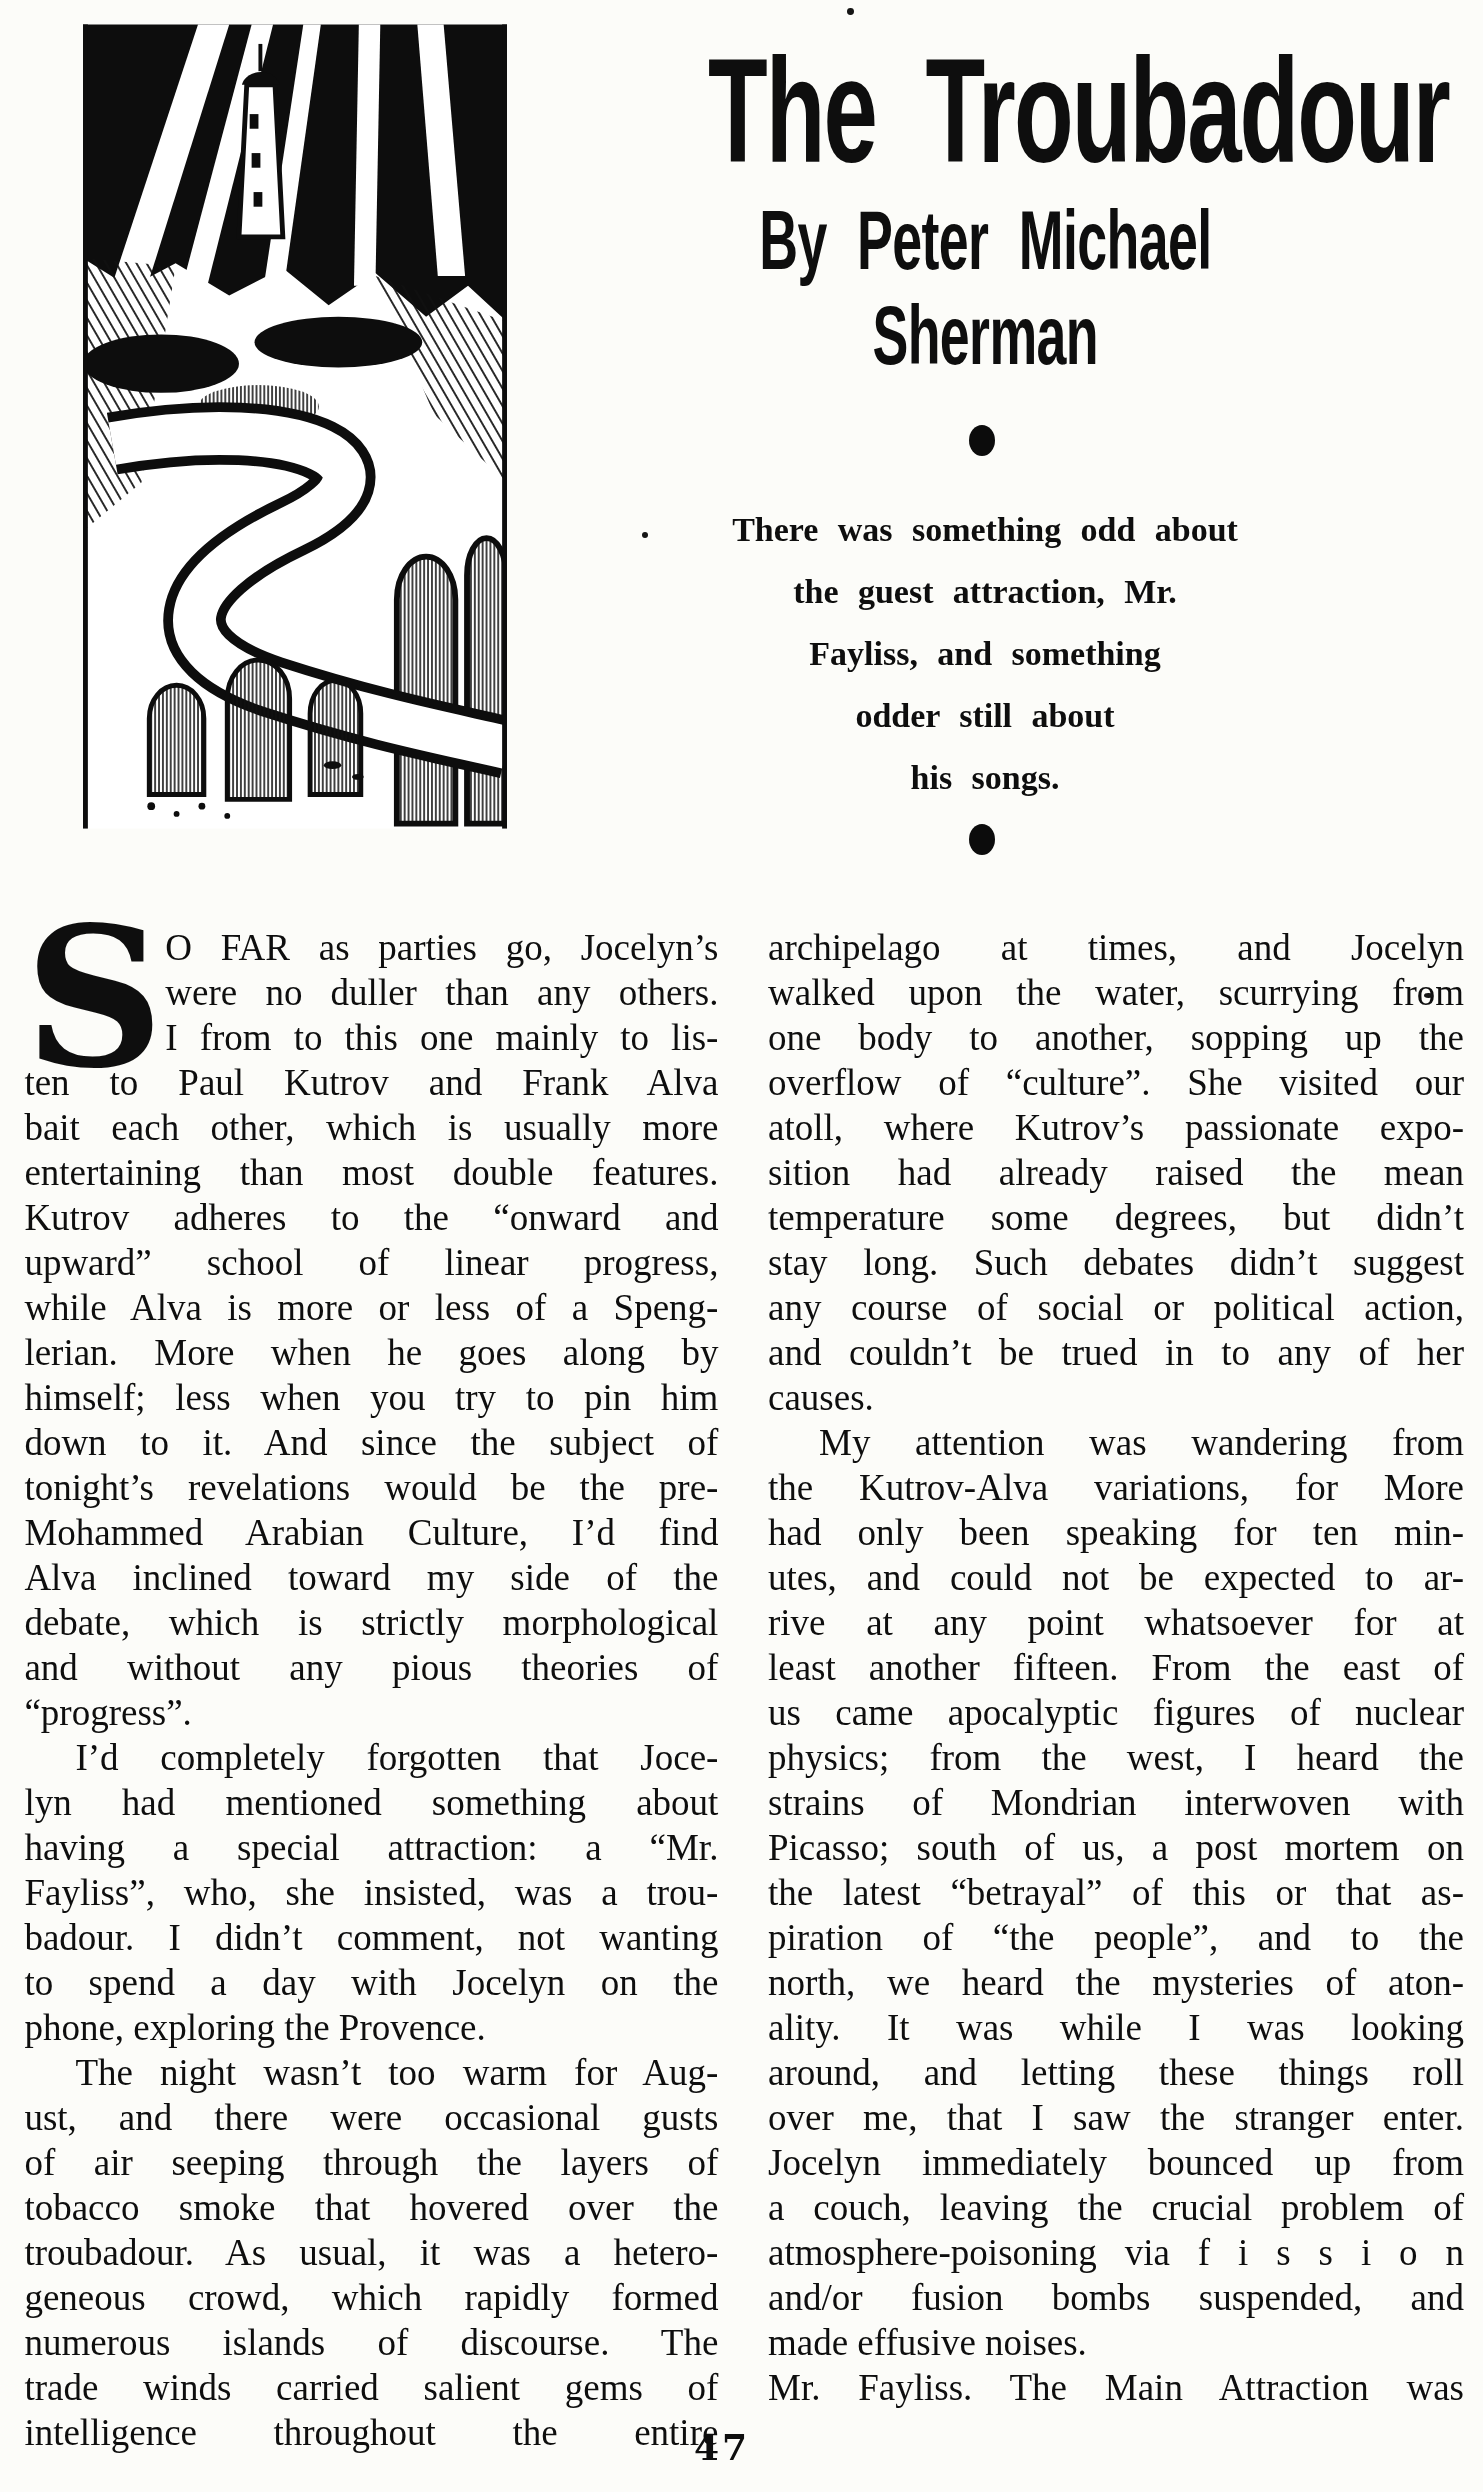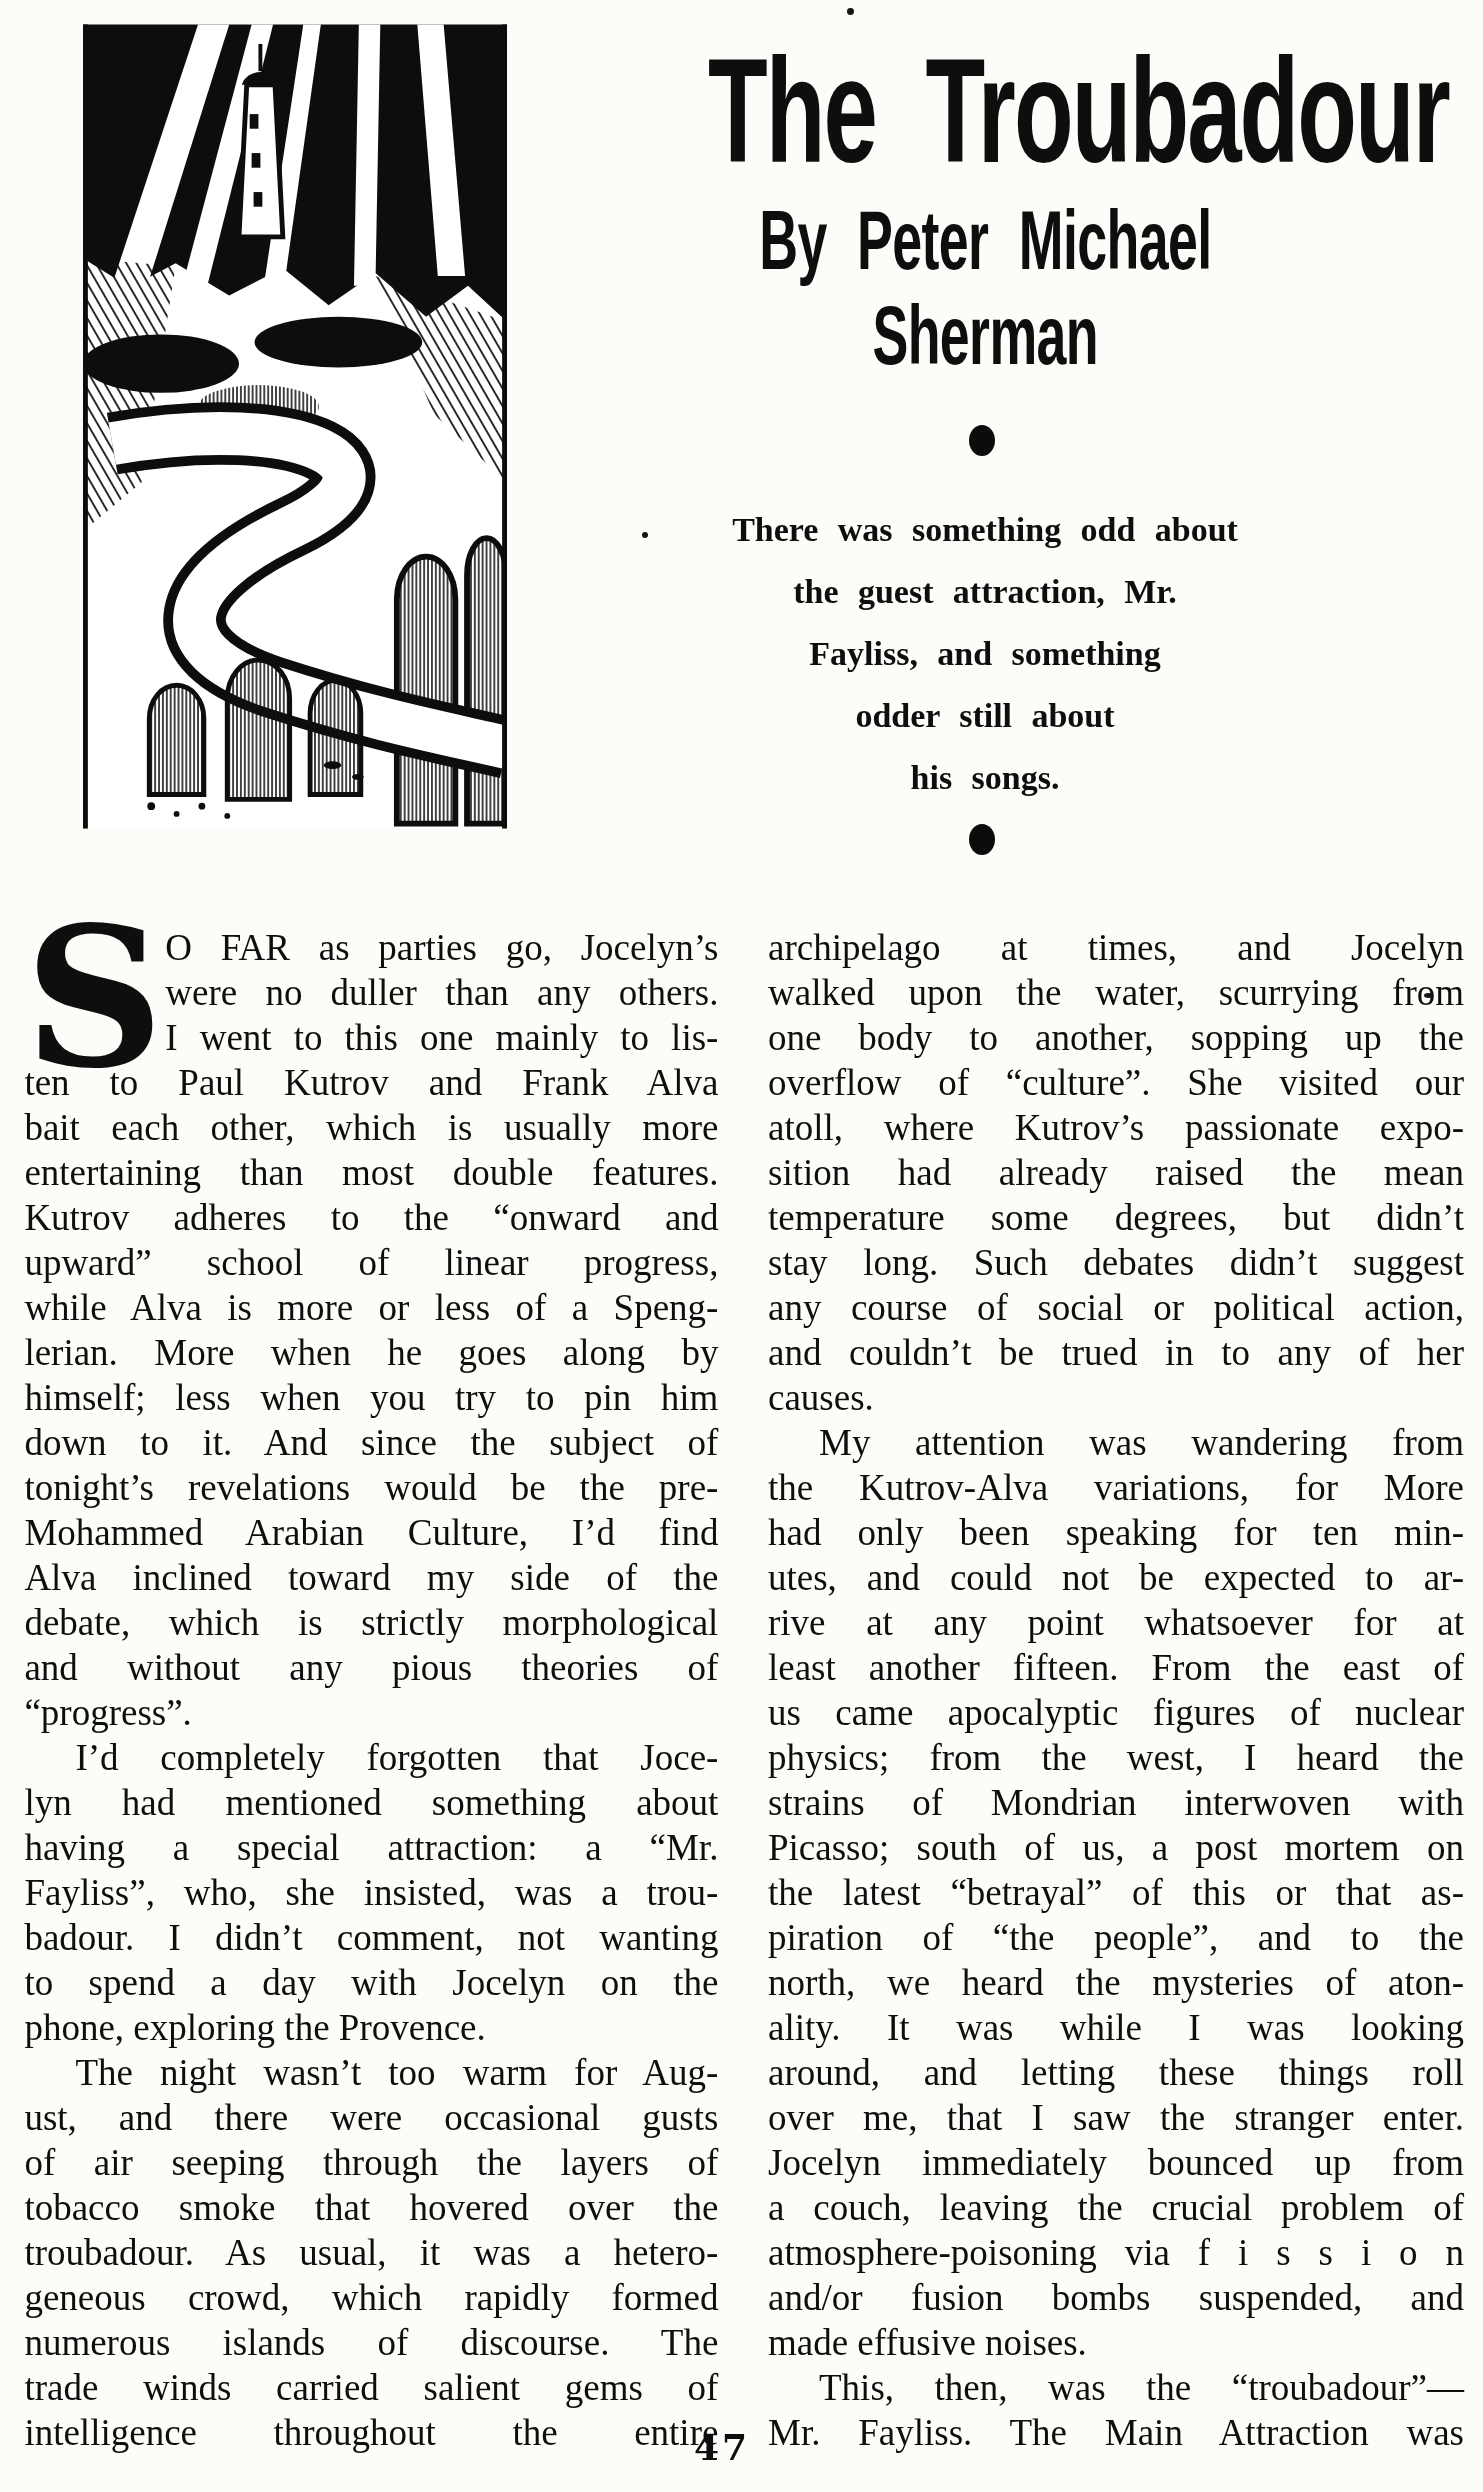--- a/index.html
+++ b/index.html
@@ -153,21 +153,21 @@
       </div>
     <div class="bullet b2"></div>
   </div>
 
   <div class="col left">
     <div class="dropcap">S</div>
     <div>
 
     <div class="line s-j">O FAR as parties go, Jocelyn’s</div>
         <div class="line s-j">were no duller than any others.</div>
-        <div class="line s-j">I went to this one mainly to lis-</div>
+        <div class="line s-j">I from to this one mainly to lis-</div>
         <div class="line s-j">ten to Paul Kutrov and Frank Alva</div>
         <div class="line s-j">bait each other, which is usually more</div>
         <div class="line s-j">entertaining than most double features.</div>
         <div class="line s-j">Kutrov adheres to the “onward and</div>
         <div class="line s-j">upward” school of linear progress,</div>
         <div class="line s-j">while Alva is more or less of a Speng-</div>
         <div class="line s-j">lerian. More when he goes along by</div>
         <div class="line s-j">himself; less when you try to pin him</div>
         <div class="line s-j">down to it. And since the subject of</div>
         <div class="line s-j">tonight’s revelations would be the pre-</div>
@@ -223,21 +223,20 @@
         <div class="line s-j">piration of “the people”, and to the</div>
         <div class="line s-j">north, we heard the mysteries of aton-</div>
         <div class="line s-j">ality. It was while I was looking</div>
         <div class="line s-j">around, and letting these things roll</div>
         <div class="line s-j">over me, that I saw the stranger enter.</div>
         <div class="line s-j">Jocelyn immediately bounced up from</div>
         <div class="line s-j">a couch, leaving the crucial problem of</div>
         <div class="line s-j">atmosphere-poisoning via f i s s i o n</div>
         <div class="line s-j">and/or fusion bombs suspended, and</div>
         <div class="line s-p">made effusive noises.</div>
-        <div class="line s-ji">This, then, was the “troubadour”—</div>
         <div class="line s-j">Mr. Fayliss. The Main Attraction was</div>
       </div>
   </div>
 
   <div class="pagenum">47</div>
 
   <div class="speck sp1"></div>
   <div class="speck sp2"></div>
   <div class="speck sp3"></div>
 

